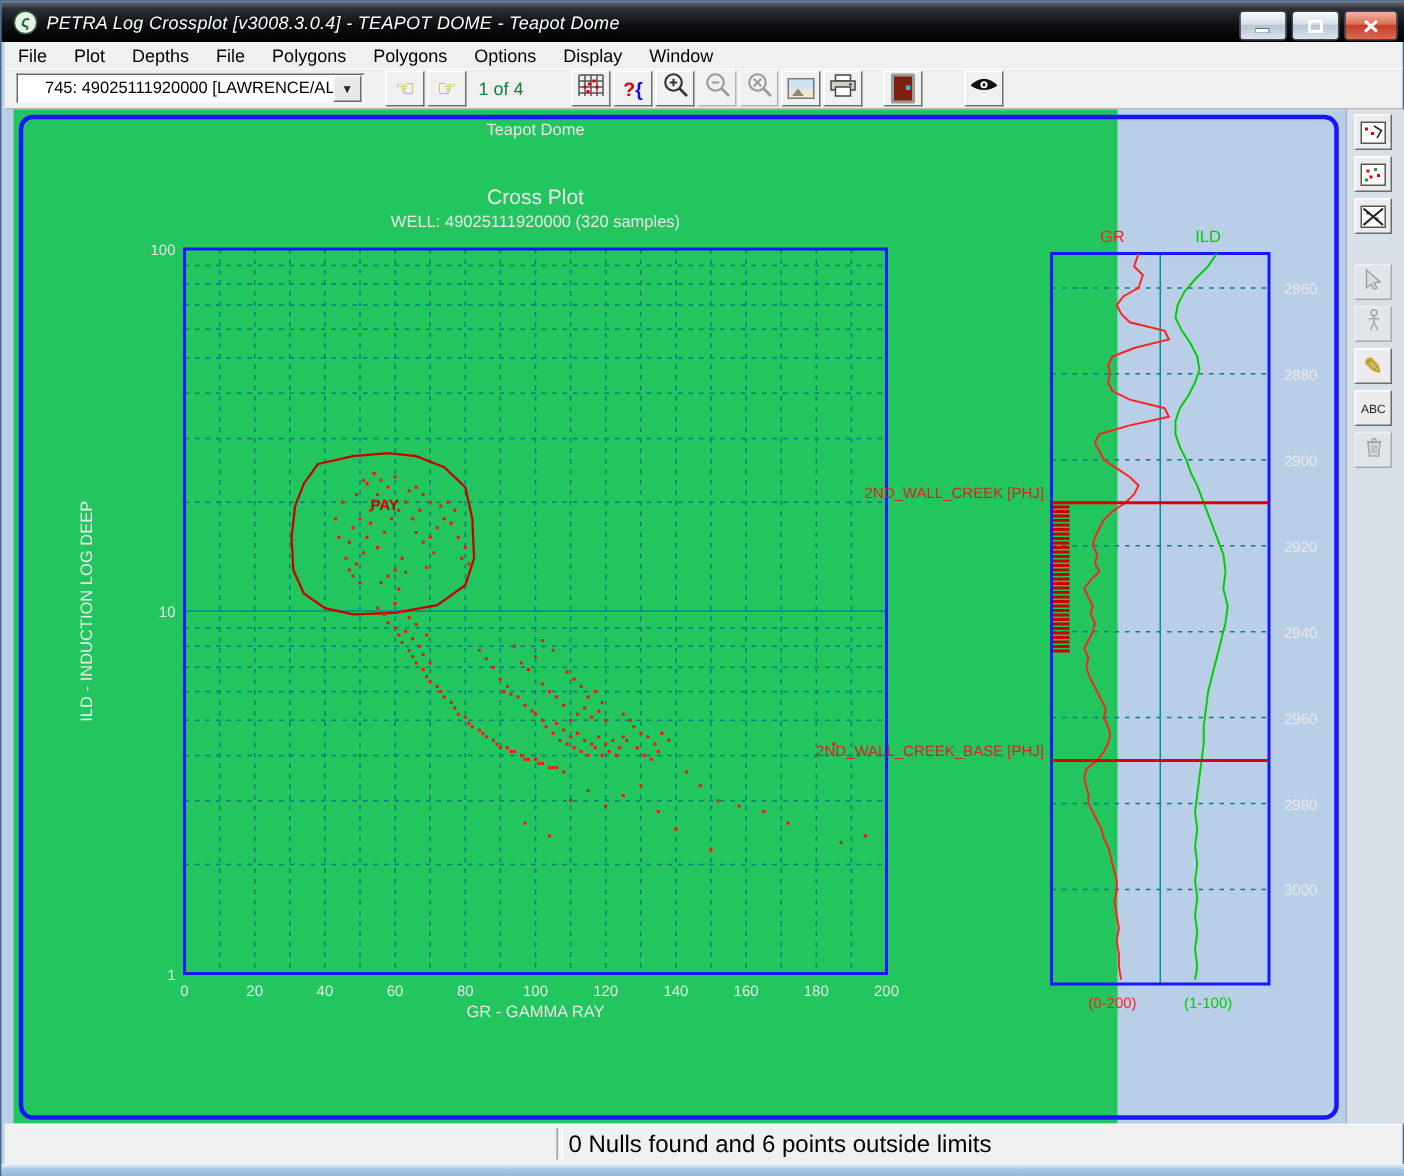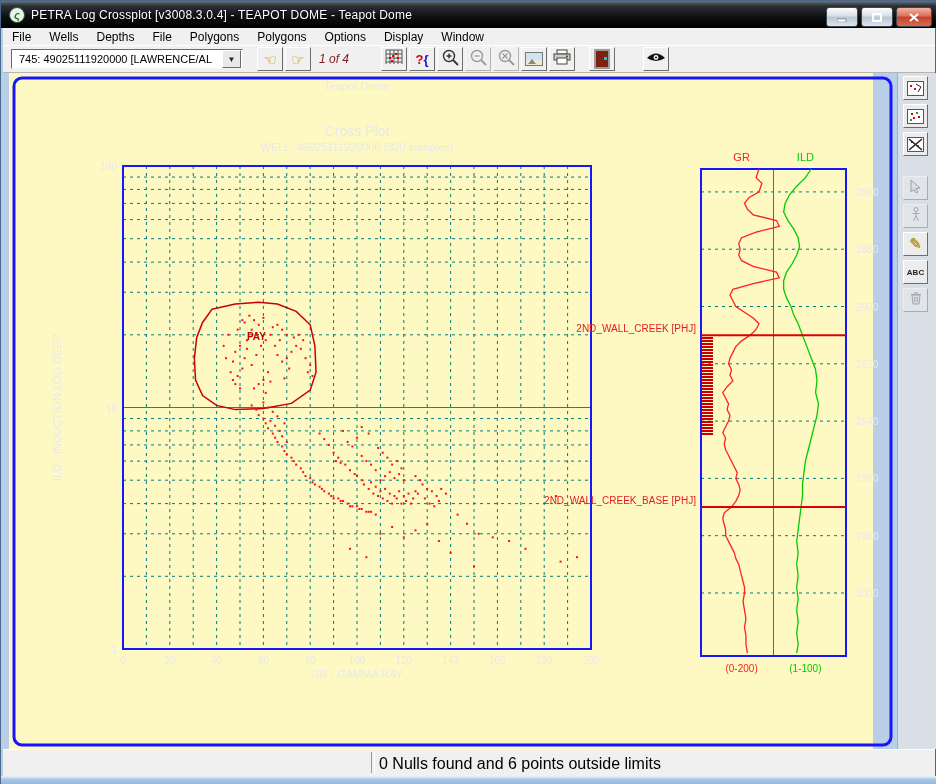--- a/index.html
+++ b/index.html
@@ -6,69 +6,69 @@
   body{width:936px;height:784px;font-family:"Liberation Sans",sans-serif;overflow:hidden;}
   #frame{position:relative;width:936px;height:784px;background:#b9cfe8;border:1px solid #4a688c;box-sizing:border-box;}
 
   
   #titlebar{position:absolute;left:0;top:0;width:936px;height:27px;
     background:linear-gradient(180deg,#6b7178 0%,#2c3036 18%,#0d0f11 60%,#000 100%);
     display:flex;align-items:center;color:#fff;}
   #app-icon{width:16px;height:16px;margin:0 6px 0 8px;border-radius:50%;background:#e9f2e9;
     display:flex;align-items:center;justify-content:center;font-size:11px;color:#1d6b2a;
     font-style:italic;font-weight:bold;border:1px solid #2f5d36;box-sizing:border-box;}
-  #title-text{font-size:12px;letter-spacing:.2px;text-shadow:0 1px 2px #000;}
+  #title-text{font-size:12px;letter-spacing:.2px;text-shadow:0 1px 2px #000;font-style:italic;}
   #win-buttons{position:absolute;right:5px;top:6px;display:flex;gap:3px;}
   .winbtn{width:30px;height:18px;border:1px solid #3c464f;border-radius:3px;
     background:linear-gradient(180deg,#fdfdfd,#d6dee8 45%,#b9c5d3 50%,#dce4ee);
     display:flex;align-items:center;justify-content:center;}
   .winbtn.close{width:34px;background:linear-gradient(180deg,#f0b4a4,#dd6f55 45%,#c4412c 50%,#d96a50);}
   .winbtn svg{display:block;}
 
   
   #menubar{position:absolute;left:2px;top:27px;width:932px;height:17px;background:#f0f0f0;
     display:flex;align-items:center;font-size:12px;color:#000;border-bottom:1px solid #d5d5d5;}
   .menu-item{padding:1px 9px;cursor:default;}
 
   
   #toolbar{position:absolute;left:2px;top:44px;width:932px;height:28px;background:#f0f0f0;
     box-shadow:inset 0 1px 0 #fff, inset 0 -1px 0 #b5b5b5;display:flex;align-items:center;}
   #well-combo{margin-left:8px;width:232px;height:20px;background:#fff;border:1px solid #707070;
     border-color:#6a6a6a #f4f4f4 #f4f4f4 #6a6a6a;display:flex;align-items:center;box-sizing:border-box;}
-  #well-combo-text{flex:1;font-size:11px;padding-left:7px;white-space:nowrap;overflow:hidden;color:#000;}
+  #well-combo-text{flex:1;font-size:11px;padding-left:18px;white-space:nowrap;overflow:hidden;color:#000;}
   #well-combo-drop{width:17px;height:16px;margin-right:1px;background:#e8e8e8;
     border:1px solid;border-color:#fff #6d6d6d #6d6d6d #fff;display:flex;align-items:center;justify-content:center;
     font-size:8px;color:#222;}
   .tb-btn{width:26px;height:24px;margin-left:2px;background:#f0f0f0;border:1px solid;
     border-color:#fff #6d6d6d #6d6d6d #fff;display:flex;align-items:center;justify-content:center;box-sizing:border-box;}
   .tb-btn.disabled{opacity:.45;}
   .hand{font-size:15px;color:#b08d00;line-height:1;}
-  #page-indicator{font-size:12px;margin:0 6px 0 8px;color:#7f1d1d;font-style:italic;}
+  #page-indicator{font-size:12px;margin:0 6px 0 8px;color:#15803d;}
   .tb-gap{width:12px;}
   .tb-gap-big{width:26px;}
   .qbrace .q{color:#e00000;font-weight:bold;font-size:13px;}
   .qbrace .b{color:#1010d0;font-weight:bold;font-size:13px;}
   .door-icon{width:12px;height:16px;background:#7b2310;border:2px solid #9c9c94;border-radius:1px;position:relative;}
   .door-icon:after{content:"";position:absolute;right:1px;top:6px;width:3px;height:3px;background:#18c8c8;}
   .img-icon{width:16px;height:12px;border:1px solid #777;background:linear-gradient(180deg,#cfe4f2 55%,#efe7d2 55%);position:relative;}
   .img-icon:after{content:"";position:absolute;left:2px;bottom:1px;border-left:4px solid transparent;border-right:4px solid transparent;border-bottom:5px solid #8a8a7a;}
 
   
   #rightstrip{position:absolute;left:896px;top:72px;width:38px;height:676px;background:#d9dfe7;
     border-left:1px solid #9fb0c4;}
   .rs-btn{position:absolute;left:5px;width:25px;height:24px;background:#ececec;border:1px solid;
     border-color:#fff #6d6d6d #6d6d6d #fff;display:flex;align-items:center;justify-content:center;box-sizing:border-box;}
   .rs-btn.disabled{opacity:.45;}
-  .abc-label{font-size:8px;font-weight:bold;color:#222;letter-spacing:0;}
+  .abc-label{font-size:8px;font-weight:normal;color:#222;letter-spacing:0;}
   .pencil{font-size:15px;color:#c8a400;text-shadow:0 0 1px #7a6000;}
   .mini-plot{width:15px;height:13px;border:1px solid #555;background:#fff;position:relative;}
   .mini-plot i{position:absolute;width:2px;height:2px;}
 
   
-  #canvas{position:absolute;left:8px;top:72px;width:864px;height:676px;background:#fef9c3;}
+  #canvas{position:absolute;left:8px;top:72px;width:736px;height:676px;background:#22c55e;}
   #canvas svg{position:absolute;left:0;top:0;}
 
   
   #statusbar{position:absolute;left:2px;top:748px;width:932px;height:27px;background:#f0f0f0;
     box-shadow:inset 0 1px 0 #fff;display:flex;align-items:center;font-size:16px;color:#000;}
   .sb-divider{position:absolute;left:368px;top:3px;height:21px;width:2px;
     border-left:1px solid #9a9a9a;border-right:1px solid #fff;}
   #status-text{position:absolute;left:376px;top:6px;}
   #bottomedge{position:absolute;left:0;top:775px;width:936px;height:9px;
     background:linear-gradient(180deg,#e8f4fc,#a9c7e4 40%,#8fb4d9);}
@@ -95,21 +95,21 @@
       <div class="winbtn close">
         <svg width="10" height="9">
             <path d="M1 1 L9 8 M9 1 L1 8" stroke="#fff" stroke-width="2"></path>
           </svg>
       </div>
     </div>
   </div>
 
   <div id="menubar">
     <span class="menu-item">File</span>
-    <span class="menu-item">Wells</span>
+    <span class="menu-item">Plot</span>
     <span class="menu-item">Depths</span>
     <span class="menu-item">File</span>
     <span class="menu-item">Polygons</span>
     <span class="menu-item">Polygons</span>
     <span class="menu-item">Options</span>
     <span class="menu-item">Display</span>
     <span class="menu-item">Window</span>
   </div>
 
   <div id="toolbar">

